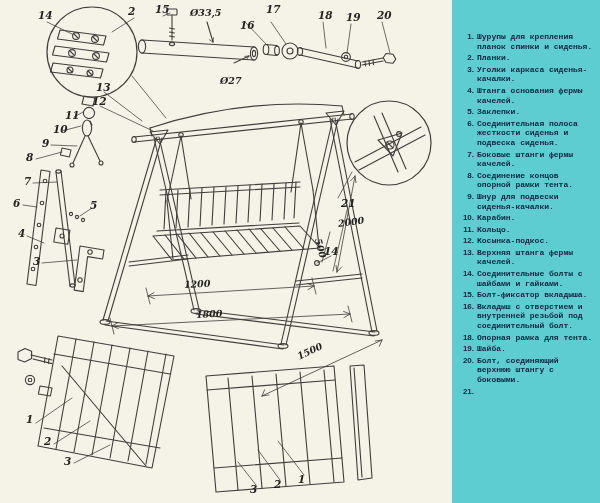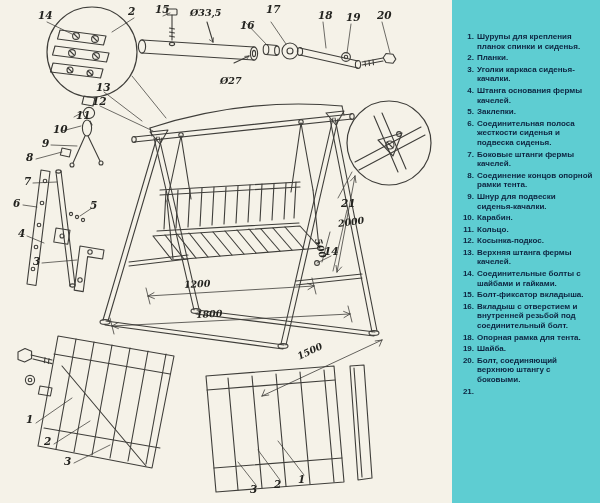--- a/index.html
+++ b/index.html
@@ -36,20 +36,21 @@
   .legend-item { display: flex; gap: 3px; margin-bottom: 2px; }
   .li-num {
     flex: 0 0 17px; text-align: right;
     font-size: 8px; font-weight: bold; line-height: 1.2;
     color: var(--legend_text, #0d2440);
   }
   .li-txt {
     flex: 1;
     font-size: 8px; font-weight: bold; line-height: 1.2;
     color: var(--legend_text, #0d2440);
+    font-family: Liberation Mono, monospace;
   }
 </style>
 </head>
 <body>
 
 <div class="page">
 
   <div class="drawing-area">
     <svg class="drawing-svg" width="452" height="503" viewBox="0 0 452 503">
       <g class="ink" fill="none" stroke-width="1.1" stroke-linecap="round" stroke-linejoin="round">
@@ -317,21 +318,21 @@
         <span class="callout" style="left: 38px; top: 10px;">14</span>
         <span class="callout" style="left: 128px; top: 6px;">2</span>
         <span class="callout" style="left: 155px; top: 4px;">15</span>
         <span class="callout" style="left: 240px; top: 20px;">16</span>
         <span class="callout" style="left: 266px; top: 4px;">17</span>
         <span class="callout" style="left: 318px; top: 10px;">18</span>
         <span class="callout" style="left: 346px; top: 12px;">19</span>
         <span class="callout" style="left: 377px; top: 10px; font-style: italic;">20</span>
         <span class="callout" style="left: 96px; top: 82px;">13</span>
         <span class="callout" style="left: 92px; top: 96px;">12</span>
-        <span class="callout" style="left: 76px; top: 110px;">11</span>
+        <span class="callout" style="left: 65px; top: 110px;">11</span>
         <span class="callout" style="left: 53px; top: 124px;">10</span>
         <span class="callout" style="left: 42px; top: 138px;">9</span>
         <span class="callout" style="left: 26px; top: 152px;">8</span>
         <span class="callout" style="left: 24px; top: 176px;">7</span>
         <span class="callout" style="left: 13px; top: 198px;">6</span>
         <span class="callout" style="left: 90px; top: 200px;">5</span>
         <span class="callout" style="left: 18px; top: 228px;">4</span>
         <span class="callout" style="left: 33px; top: 256px;">3</span>
         <span class="callout" style="left: 341px; top: 198px;">21</span>
         <span class="callout" style="left: 324px; top: 246px;">14</span>

